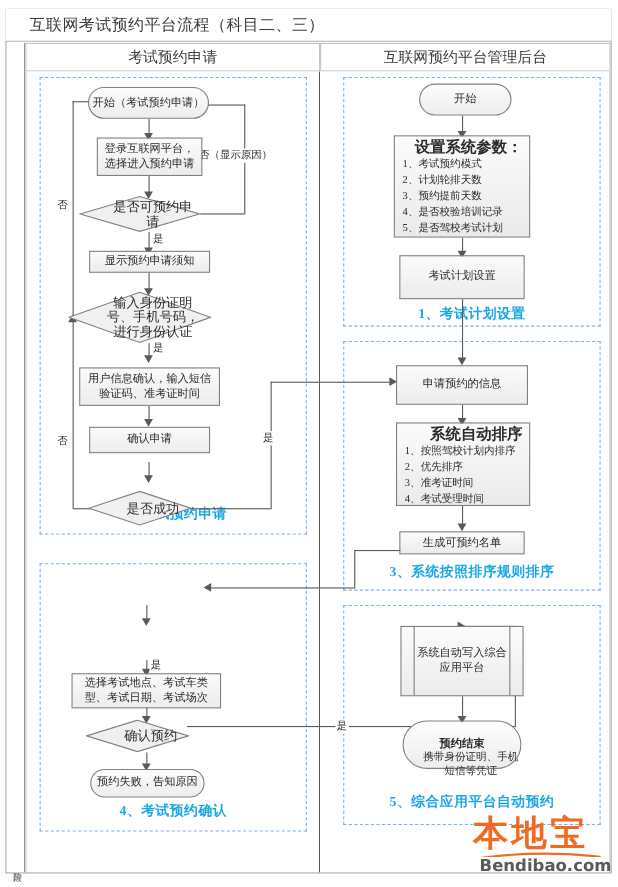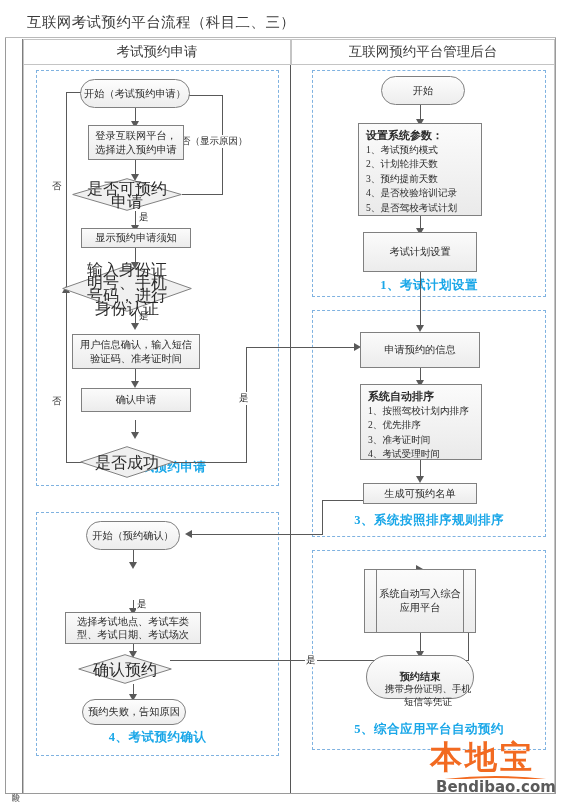--- a/index.html
+++ b/index.html
@@ -37,36 +37,36 @@
 
   
   .node{position:absolute;box-sizing:border-box;display:flex;align-items:center;
       justify-content:center;text-align:center;font-size:10.2px;color:#2b2b2b;
       line-height:13.5px;}
   .proc{border:1px solid #808080;background:linear-gradient(180deg,#fbfbfb 0%,#ececec 100%);}
   .term{border:1px solid #808080;border-radius:40px;
       background:linear-gradient(180deg,#fdfdfd 0%,#ededed 100%);}
   .listbox{border:1px solid #808080;background:linear-gradient(180deg,#fbfbfb 0%,#eaeaea 100%);
       display:block;text-align:left;padding:4px 6px 4px 7px;font-size:9.6px;line-height:14.6px;}
-  .listbox .hd{font-weight:bold;font-size:11px;}
+  .listbox .hd{font-weight:bold;font-size:14px;text-align:right;}
   .listbox .li{white-space:nowrap;}
   .predef{border:1px solid #808080;background:linear-gradient(180deg,#fbfbfb 0%,#ececec 100%);
       position:absolute;box-sizing:border-box;}
   .predef .inner-l,.predef .inner-r{position:absolute;top:0;bottom:0;width:1px;background:#808080;}
   .predef .inner-l{left:11px;} .predef .inner-r{right:11px;}
   .predef .ptxt{position:absolute;left:13px;right:13px;top:0;bottom:0;display:flex;
       align-items:center;justify-content:center;text-align:center;font-size:10.2px;
       line-height:14px;color:#2b2b2b;}
 
   
   .dia{position:absolute;}
   .dia svg{position:absolute;left:0;top:0;}
-  .dia .dtxt{position:absolute;left:0;top:0;width:100%;height:100%;display:flex;
+  .dia .dtxt{position:absolute;left:12px;top:0;width:100%;height:100%;display:flex;
       align-items:center;justify-content:center;text-align:center;
-      font-size:16px;line-height:13px;color:#2b2b2b;padding:0 14px;box-sizing:border-box;font-family:Liberation Serif, serif;}
+      font-size:12px;line-height:13px;color:#2b2b2b;padding:0 14px;box-sizing:border-box;font-family:Liberation Serif, serif;}
 
   .term.bold2{display:block;padding-top:14px;}
   .term.bold2 .b{font-weight:bold;font-size:10.2px;line-height:13px;}
   .term.bold2 .s{font-size:9.6px;line-height:12.5px;margin-left:16px;}
 
   
   .edge{position:absolute;background:#595959;}
   .edge.h{height:1px;} .edge.v{width:1px;}
   .arw{position:absolute;width:0;height:0;}
   .arw.down{border-left:4.5px solid transparent;border-right:4.5px solid transparent;border-top:7px solid #595959;}
@@ -225,21 +225,20 @@
 
   <div class="node proc" style="left:81px;top:388px;width:110px;height:24px;">确认申请</div>
 
   <div class="dia" style="left:80px;top:446px;width:94px;height:32px;">
     <svg width="94" height="32" viewBox="0 0 94 32">
         <polygon points="47,0.7 93.3,16 47,31.3 0.7,16" fill="#f0f0f0" stroke="#808080" stroke-width="1"></polygon>
       </svg>
     <div class="dtxt" style="padding:0 8px;">是否成功</div>
   </div>
 
-  <div class="node term" style="left:86px;top:521px;width:94px;height:29px;">开始（预约确认）</div>
 
 
   <div class="node proc" style="left:65px;top:612px;width:136px;height:32px;padding:0 5px;">选择考试地点、考试车类型、考试日期、考试场次</div>
 
   <div class="dia" style="left:78px;top:654px;width:94px;height:30px;">
     <svg width="94" height="30" viewBox="0 0 94 30">
         <polygon points="47,0.7 93.3,15 47,29.3 0.7,15" fill="#f0f0f0" stroke="#808080" stroke-width="1"></polygon>
       </svg>
     <div class="dtxt" style="padding:0 8px;">确认预约</div>
   </div>

